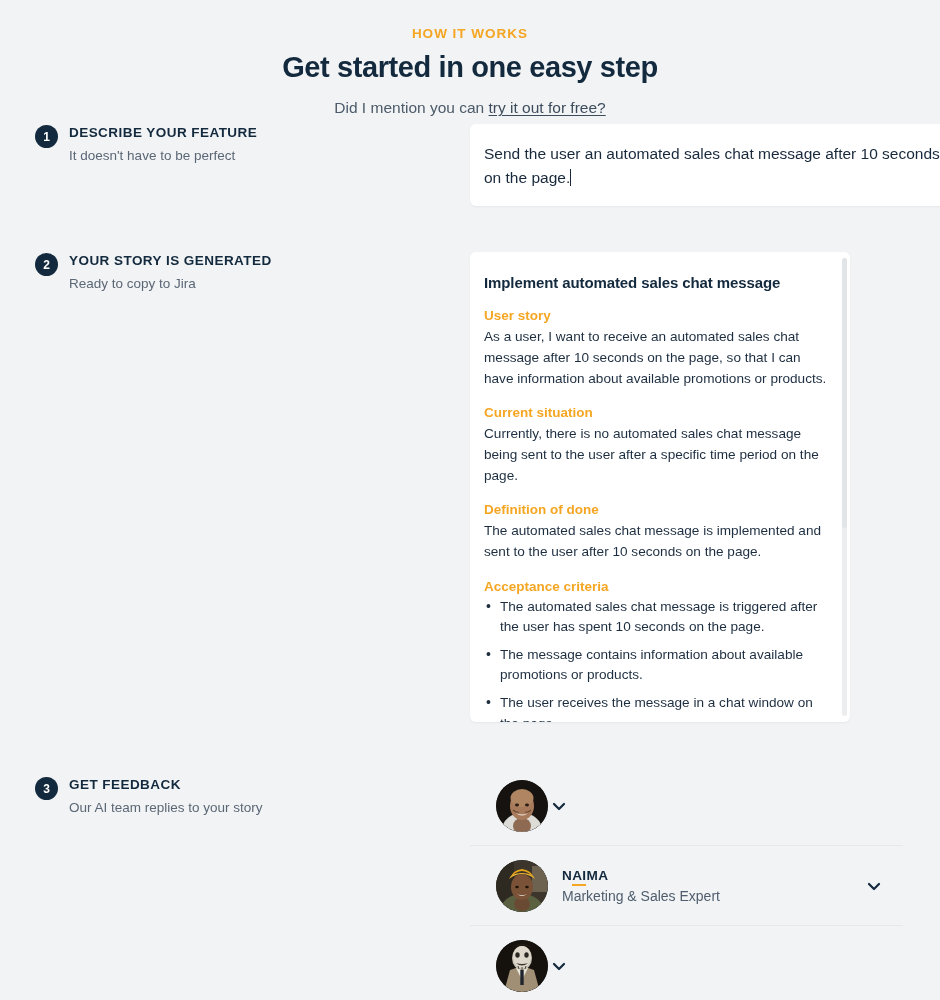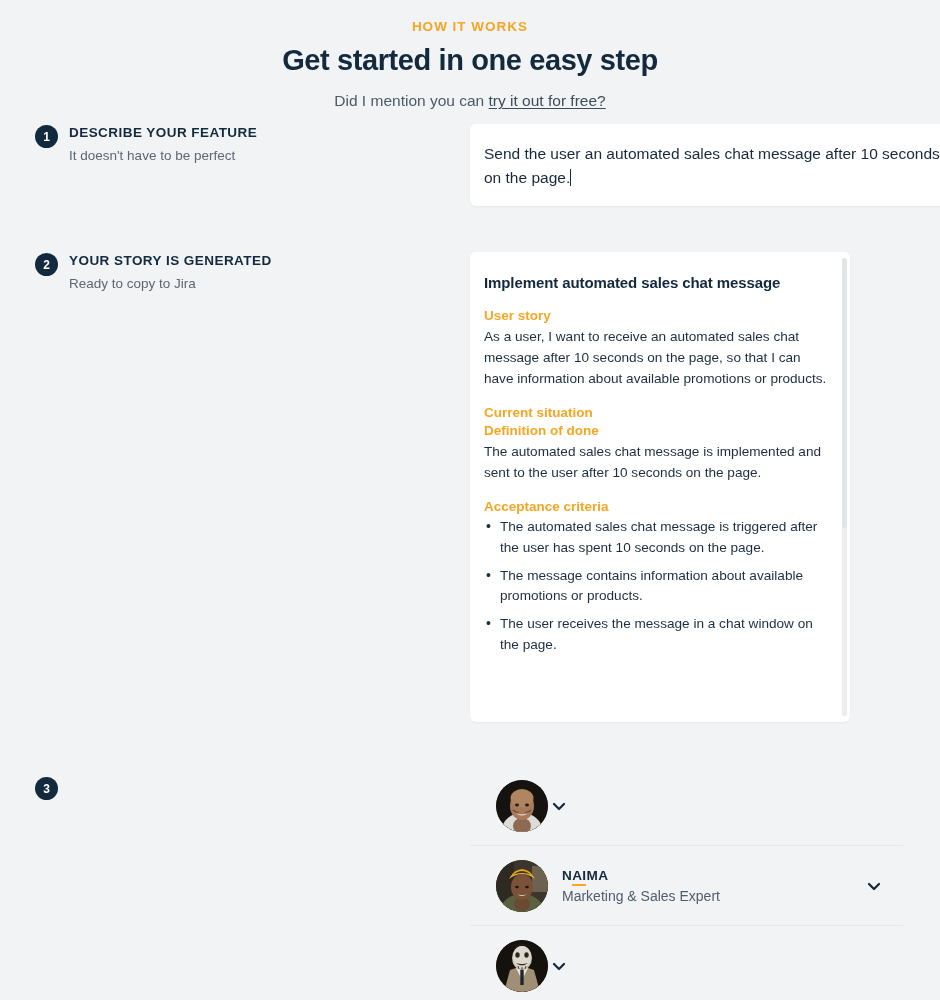--- a/index.html
+++ b/index.html
@@ -14,21 +14,21 @@
     background: #f1f3f5;
     font-family: "Liberation Sans", "DejaVu Sans", sans-serif;
     color: #122b41;
     -webkit-font-smoothing: antialiased;
   }
 
   .page {
     width: 940px;
     height: 1000px;
     position: relative;
-    padding: 8px;
+    padding: 15px;
   }
 
   
   .header {
     text-align: center;
     padding-top: 11px;
   }
   .eyebrow {
     color: #f5a623;
     font-size: 13.5px;
@@ -296,20 +296,21 @@
   <div class="card story-card">
     <div class="story-title">Implement automated sales chat message</div>
 
     <div>
       <div class="sec-head">User story</div>
       <div class="sec-body">As a user, I want to receive an automated sales chat message after 10 seconds on the page, so that I can have information about available promotions or products.</div>
     </div>
 
     <div>
       <div class="sec-head">Current situation</div>
+      <div class="sec-body">Currently, there is no automated sales chat message being sent to the user after a specific time period on the page.</div>
     </div>
 
     <div>
       <div class="sec-head">Definition of done</div>
       <div class="sec-body">The automated sales chat message is implemented and sent to the user after 10 seconds on the page.</div>
     </div>
 
     <div>
       <div class="sec-head">Acceptance criteria</div>
       <ul class="sec-list">
@@ -320,20 +321,24 @@
     </div>
 
     <div class="story-scrollbar">
       <div class="story-scrollbar-thumb"></div>
     </div>
   </div>
 
   <div class="step-row" style="top:776px;left:0;">
     <div class="step-left">
       <div class="step-badge">3</div>
+      <div>
+        <div class="step-title">GET FEEDBACK</div>
+        <div class="step-sub">Our AI team replies to your story</div>
+      </div>
     </div>
   </div>
 
   <div class="feedback-list">
 
     <div class="feedback-row">
       <div class="avatar">
         <svg viewBox="0 0 52 52" xmlns="http://www.w3.org/2000/svg">
           <defs>
             <clipPath id="c1">

